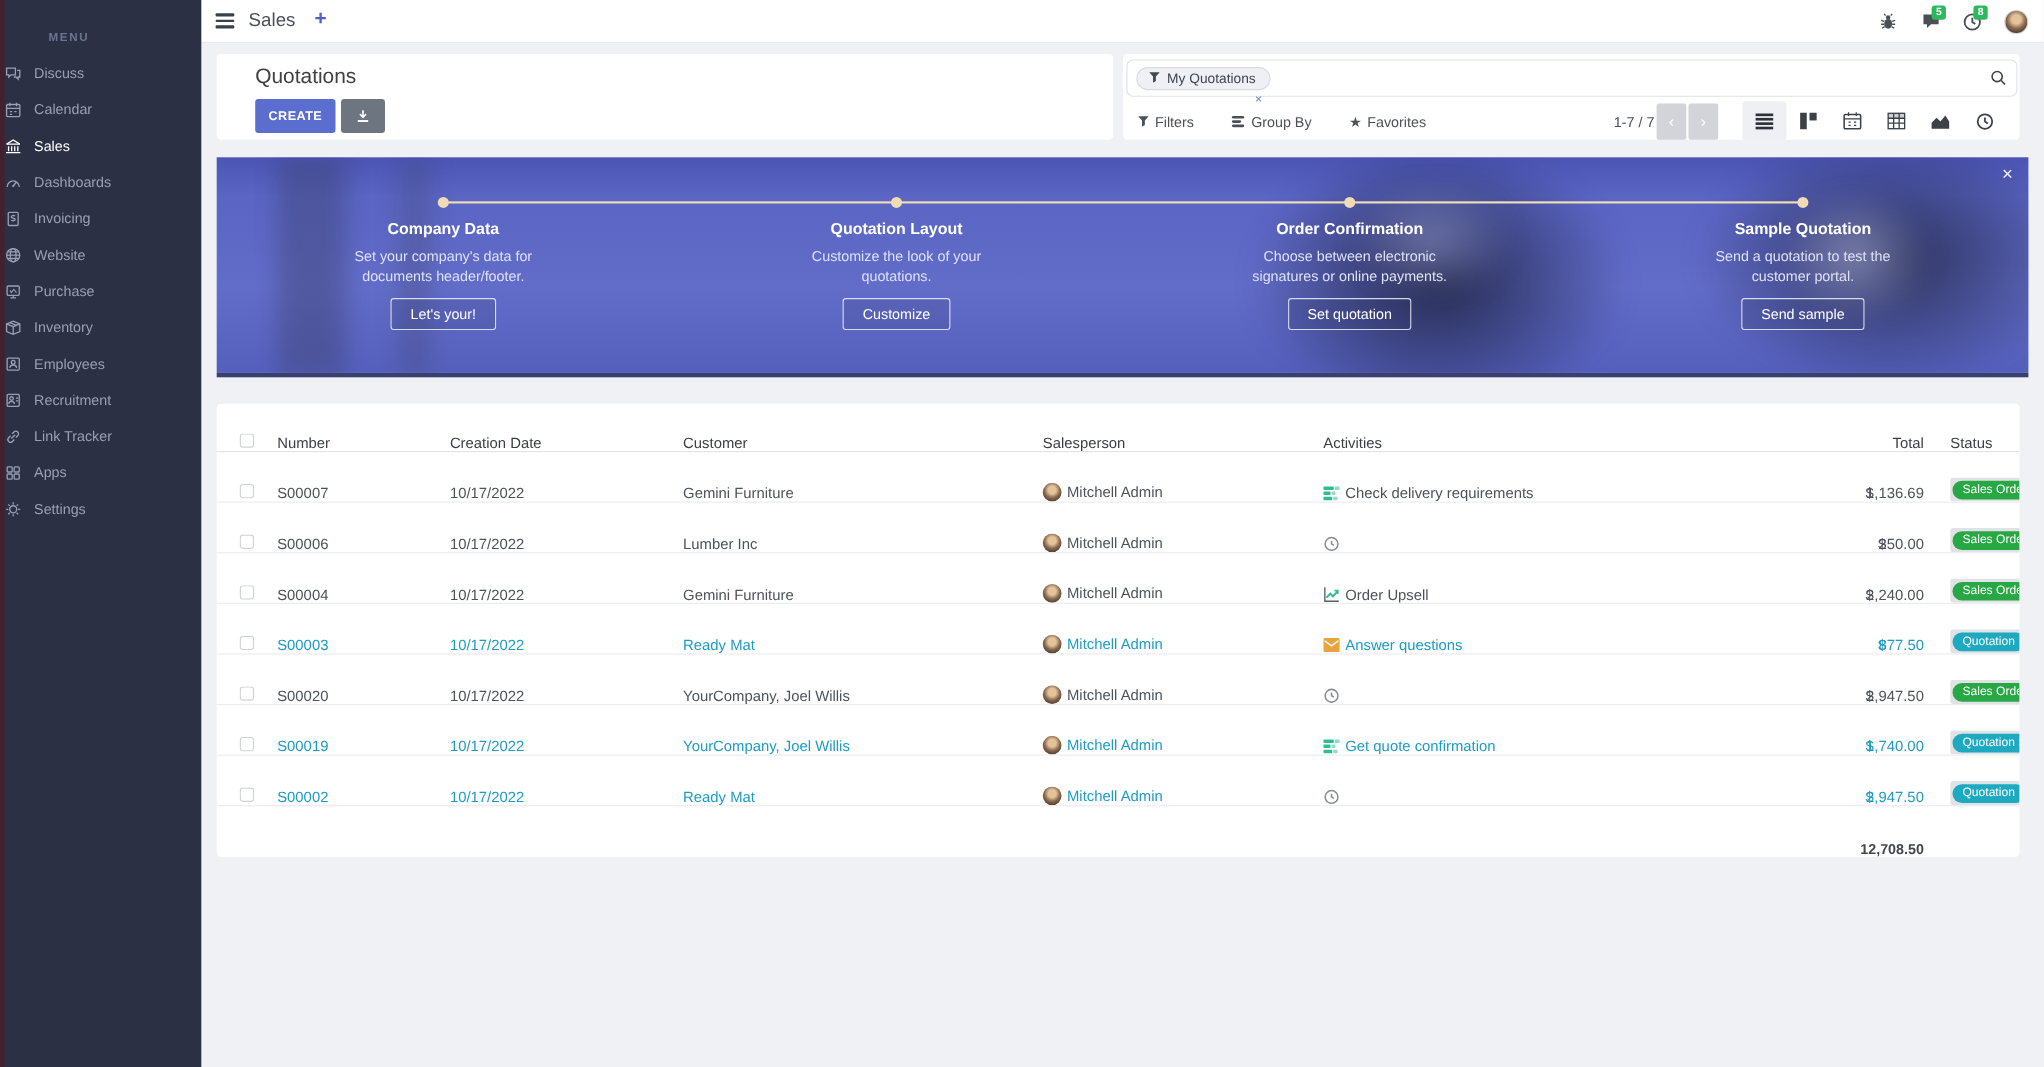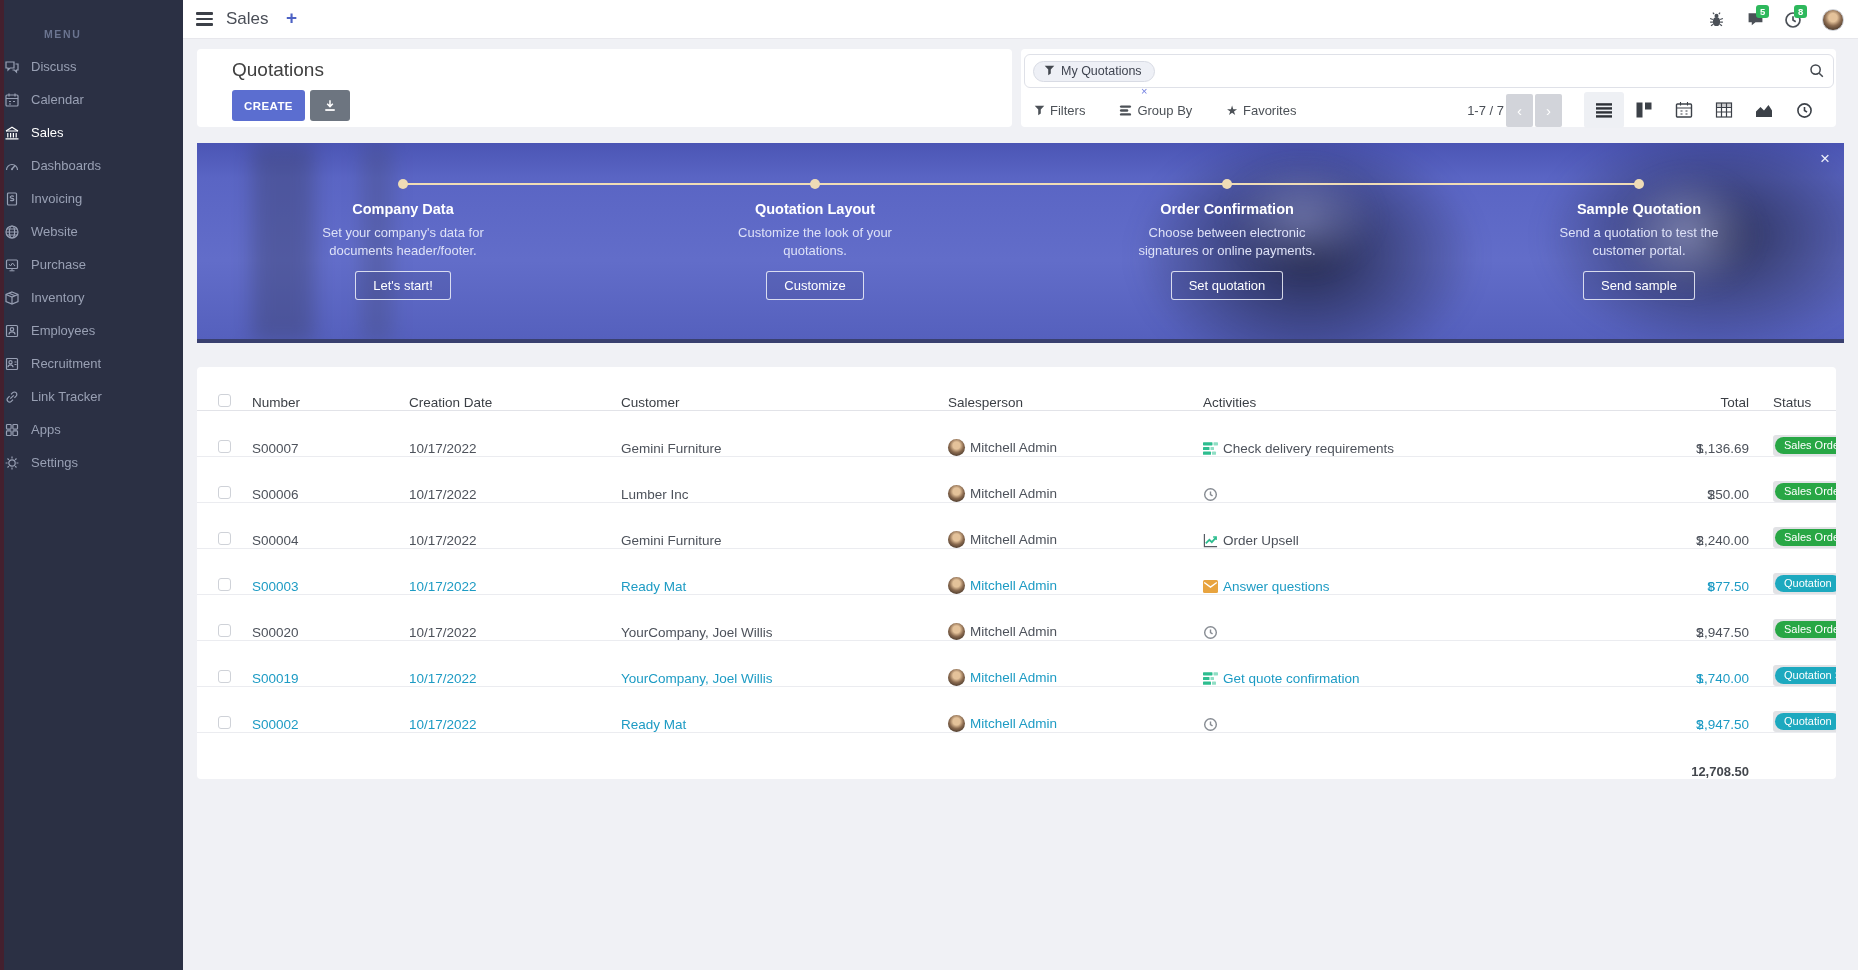--- a/index.html
+++ b/index.html
@@ -405,21 +405,21 @@
       <div class="banner-close">×</div>
       <div class="bl-line"></div>
       <div class="dot" style="left:201px"></div>
       <div class="dot" style="left:613px"></div>
       <div class="dot" style="left:1025px"></div>
       <div class="dot" style="left:1437px"></div>
 
       <div class="step" style="left:66px">
         <div class="step-title">Company Data</div>
         <div class="step-desc">Set your company's data for documents header/footer.</div>
-        <button class="step-btn">Let's start!</button>
+        <button class="step-btn">Let's your!</button>
       </div>
       <div class="step" style="left:478px">
         <div class="step-title">Quotation Layout</div>
         <div class="step-desc">Customize the look of your quotations.</div>
         <button class="step-btn">Customize</button>
       </div>
       <div class="step" style="left:890px">
         <div class="step-title">Order Confirmation</div>
         <div class="step-desc">Choose between electronic signatures or online payments.</div>
         <button class="step-btn">Set quotation</button>

